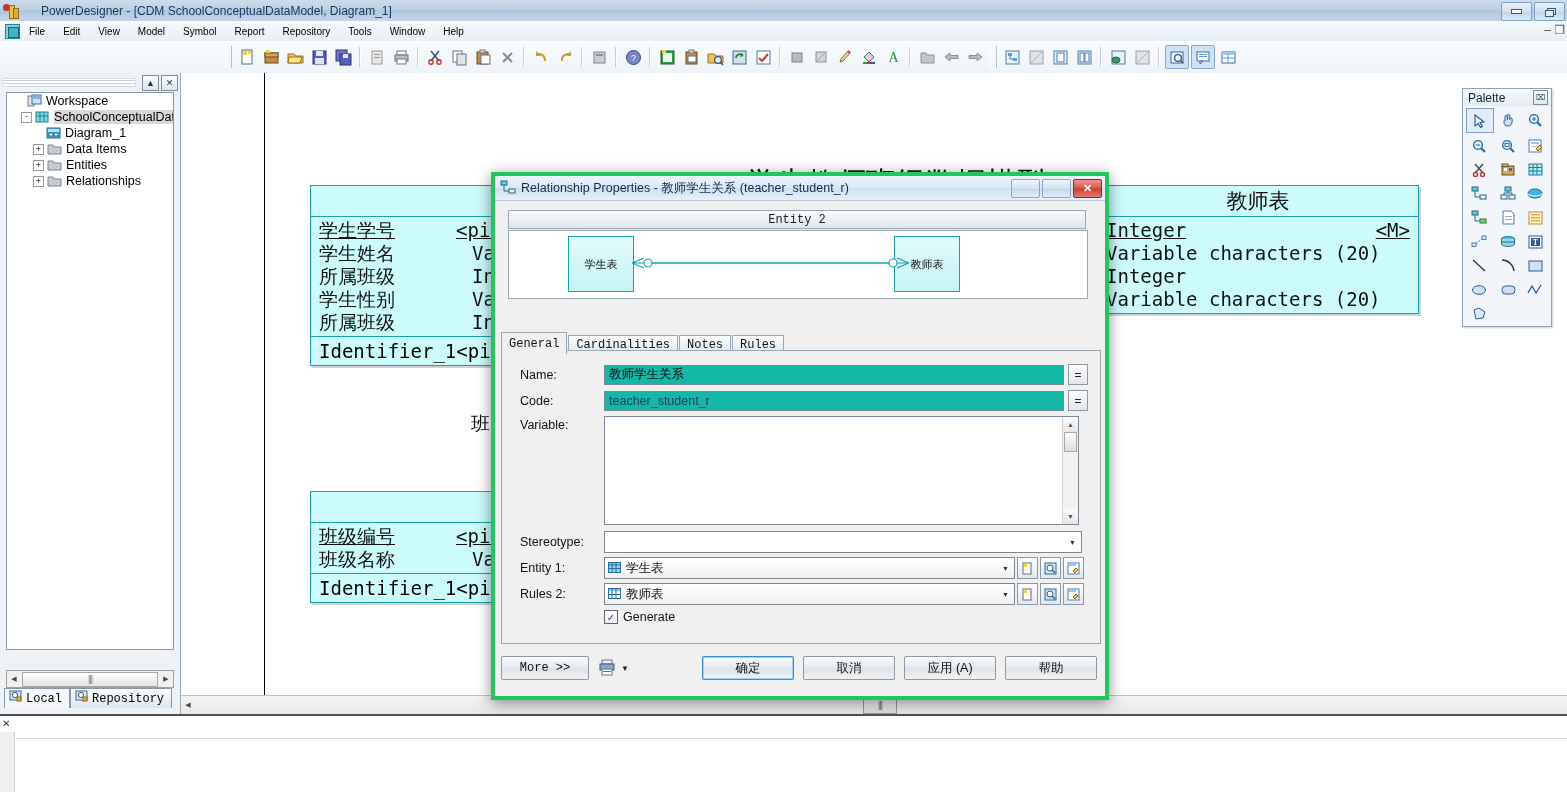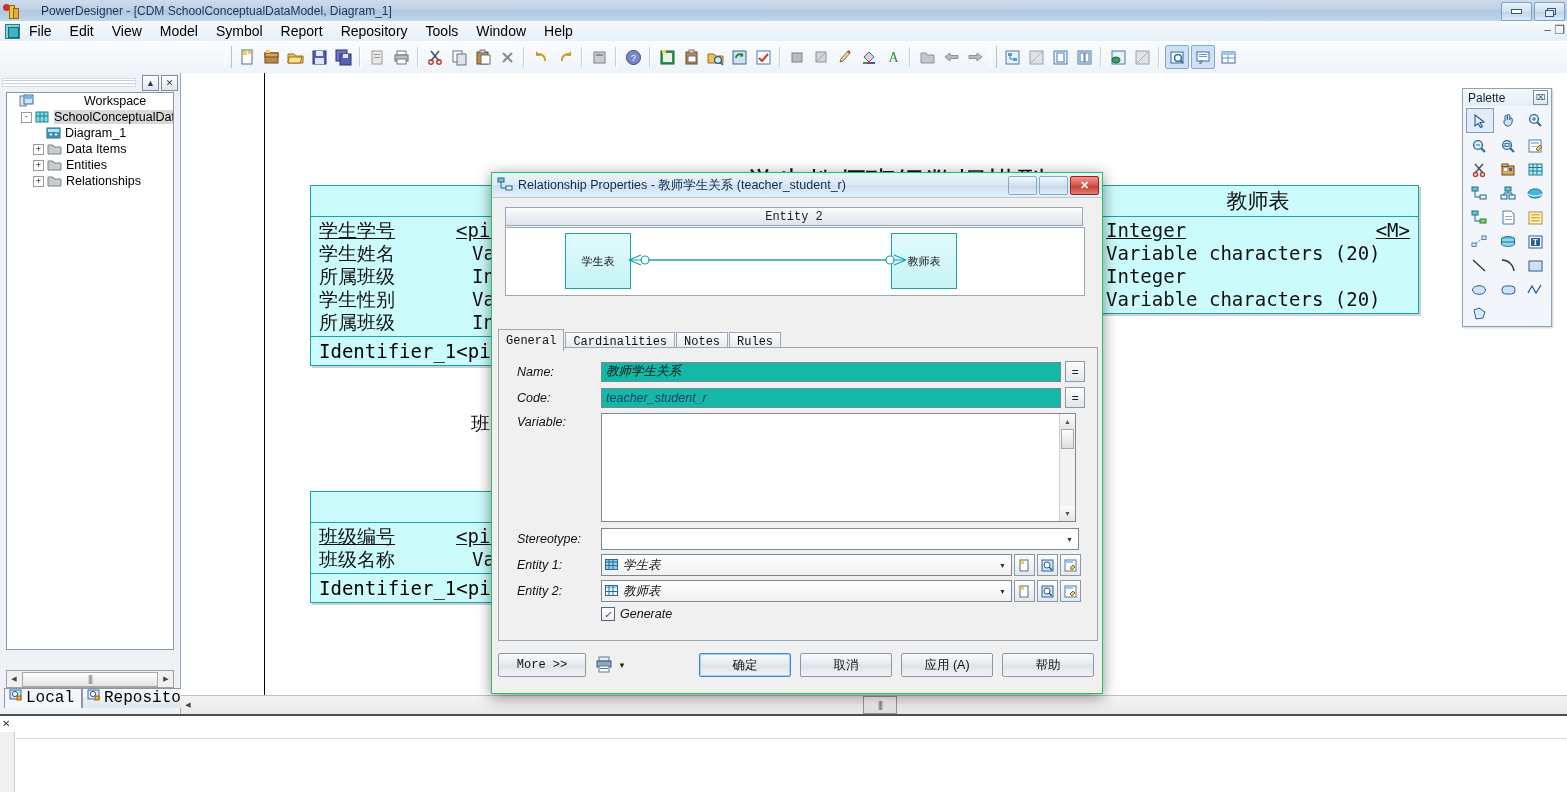--- a/index.html
+++ b/index.html
@@ -42,21 +42,21 @@
   .menubar {
     position: absolute; left: 0; top: 21px; width: 1567px; height: 20px;
     background: linear-gradient(to bottom,#f6fafd,#e6eff7);
     border-bottom: 1px solid #c8d6e4;
     display: flex; align-items: center;
   }
   .menu-appicon { width: 16px; height: 16px; margin-left: 4px; position: relative; flex:none; }
   .menu-appicon .mg { position:absolute; left:1px; top:1px; width:13px; height:13px; background:#7fd6d6; border:1px solid #2a7f8f; }
   .menu-appicon .mg2 { position:absolute; left:4px; top:4px; width:9px; height:9px; background:#3fb3c4; border:1px solid #1d6472; }
   .menuitem {
-    padding: 2px 9px; font-size: 14px; color: #000; cursor: default; white-space: nowrap;
+    padding: 2px 9px; font-size: 10px; color: #000; cursor: default; white-space: nowrap;
   }
   .menu-right { position:absolute; right:2px; top:2px; font-size:12px; color:#555; }
 
   
   .toolbar {
     position: absolute; left: 0; top: 41px; width: 1567px; height: 32px;
     background: linear-gradient(to bottom,#fafcfe,#eef3f8);
     border-bottom: 1px solid #c2cfdb;
     display: flex; align-items: center;
   }
@@ -102,22 +102,22 @@
   .browser-hsb {
     position: absolute; left: 6px; top: 597px; width: 166px; height: 16px;
     background: #f0f0f0; border: 1px solid #a0a0a0; display: flex; align-items: center;
   }
   .sb-arrow { width: 14px; height: 14px; display:flex; align-items:center; justify-content:center; font-size: 7px; color:#444; }
   .sb-thumb { flex: 1; height: 13px; margin: 0 1px;
               background: linear-gradient(to bottom,#fdfdfd,#e4e4e4); border: 1px solid #a6a6a6;
               display:flex; align-items:center; justify-content:center; color:#777; font-size:9px; letter-spacing:-1px;}
   .browser-tabs { position: absolute; left: 4px; top: 615px; display: flex; align-items: flex-end; }
   .btab {
-    height: 19px; padding: 0 7px 0 4px; display: flex; align-items: flex-start; gap: 3px;
-    border: 1px solid #8a98a6; border-bottom: none; font-family: "Liberation Mono", monospace; font-size: 16px;
+    height: 19px; padding: 0 7px 0 4px; display: flex; align-items: center; gap: 3px;
+    border: 1px solid #8a98a6; border-bottom: none; font-family: "Liberation Mono", monospace; font-size: 12px;
     background: linear-gradient(to bottom,#fcfdfe,#dde5ee);
   }
   .btab.active { background: #f4f7fa; }
 
   
   .canvas-wrap {
     position: absolute; left: 181px; top: 73px; width: 1386px; height: 641px;
     background: #fff; overflow: hidden;
   }
   .canvas-vline { position: absolute; left: 83px; top: 0; width: 1px; height: 624px; background: #000; }
@@ -176,21 +176,21 @@
   }
   .pal-close { width: 13px; height: 13px; border: 1px solid #7d8d9c; background: linear-gradient(to bottom,#fdfefe,#dde6ee);
                display:flex; align-items:center; justify-content:center; font-size:8px; color:#1a3a5a; }
   .pal-grid { display: grid; grid-template-columns: repeat(3, 1fr); padding: 2px 3px; gap: 1px; }
   .pal-cell { width: 26px; height: 23px; display: flex; align-items: center; justify-content: center; }
   .pal-cell.sel { border: 1px solid #7d9cc0; background: #e2ecf6; }
 
   
   .dialog {
     position: absolute; left: 491px; top: 172px; width: 610px; height: 520px;
-    background: #f0f0f0; border: 1px solid #22c55e;
+    background: #f0f0f0; border: 4px solid #22c55e;
     box-shadow: 0 3px 14px rgba(0,0,0,.45);
   }
   .dlg-title {
     height: 24px; display: flex; align-items: center;
     background: linear-gradient(to bottom,#ecf4fb 0%,#dbe8f5 48%,#cfe0f0 52%,#e6f0fa 100%);
     border-bottom: 1px solid #b5c9dc;
   }
   .dlg-title-icon { width: 16px; height: 16px; margin-left: 5px; position: relative; flex:none; }
   .dlg-title-text { margin-left: 5px; font-size: 12.5px; color: #0d2c4c; white-space: nowrap; }
   .dlg-btns { position: absolute; right: 3px; top: 3px; display: flex; gap: 2px; }
@@ -223,21 +223,21 @@
     height: 18px; padding: 0 7px; display: flex; align-items: center;
     font-family: "Liberation Mono", monospace; font-size: 12px; color: #111;
     border: 1px solid #9aa8b6; border-bottom: none; margin-right: 1px;
     background: linear-gradient(to bottom,#fbfcfd,#dfe6ed);
   }
   .tab.active { background: #f0f0f0; height: 21px; position: relative; z-index: 3; }
   .tab-panel {
     position: absolute; left: 6px; top: 150px; width: 598px; height: 292px;
     background: #f0f0f0; border: 1px solid #9aa8b6;
   }
-  .frow { position: absolute; display: flex; align-items: center; font-style: italic; }
+  .frow { position: absolute; display: flex; align-items: center; }
   .flabel { font-size: 12.5px; color: #111; }
   .finput {
     height: 18px; border: 1px solid #7a8794; background: #14b8a6;
     font-size: 12.5px; color: #111; padding: 0 4px; display: flex; align-items: center;
     font-family: "Liberation Sans", sans-serif;
   }
   .finput.code { color: #1d3f6b; }
   .eqbtn {
     width: 18px; height: 19px; border: 1px solid #8d98a4;
     background: linear-gradient(to bottom,#fdfdfd,#e2e6ea);
@@ -593,21 +593,21 @@
 
   <div class="browser">
     <div class="browser-grip">
       <span class="dots"></span>
       <span class="mini-btn">▲</span>
       <span class="mini-btn">✕</span>
     </div>
 
     <div class="tree">
 
-      <div class="tnode" style="padding-left:12px;gap:46px;">
+      <div class="tnode" style="padding-left:20px;">
         <span class="ticon">
           <svg width="16" height="15">
               <rect x="1" y="2" width="6" height="10" fill="#dfe6ee" stroke="#6a7a8a"></rect>
               <rect x="5" y="1" width="9" height="9" fill="#cfe2f5" stroke="#3a6a9a"></rect>
               <rect x="6" y="2" width="7" height="3" fill="#7fb4e0"></rect>
             </svg>
         </span>
         <span class="tlabel">Workspace</span>
       </div>
 
@@ -1071,21 +1071,21 @@
           <span class="sidebtn">
               <svg width="13" height="13">
                 <rect x="1" y="1" width="11" height="11" fill="#fff" stroke="#4a7ab0"></rect>
                 <rect x="2" y="2" width="7" height="2" fill="#9ec6e8"></rect>
                 <path d="M6 9l3-3 2 2-3 3z" fill="#f0c860" stroke="#8a6a18"></path>
               </svg>
             </span>
         </div>
 
         <div class="frow" style="left:18px; top:232px;">
-          <span class="flabel" style="width:84px;">Entity 2:</span>
+          <span class="flabel" style="width:84px;">Rules 2:</span>
           <span class="fcombo" style="width:406px;">
             <span class="ent-icon">
               <svg width="13" height="11">
                   <rect x="0.5" y="0.5" width="12" height="10" fill="#fff" stroke="#2a6a9a"></rect>
                   <rect x="1" y="1" width="11" height="2.4" fill="#8fd2f0"></rect>
                   <line x1="4" y1="0.5" x2="4" y2="10.5" stroke="#2a6a9a"></line>
                   <line x1="8" y1="0.5" x2="8" y2="10.5" stroke="#2a6a9a"></line>
                   <line x1="0.5" y1="6.5" x2="12.5" y2="6.5" stroke="#2a6a9a"></line>
                 </svg>
             </span>

